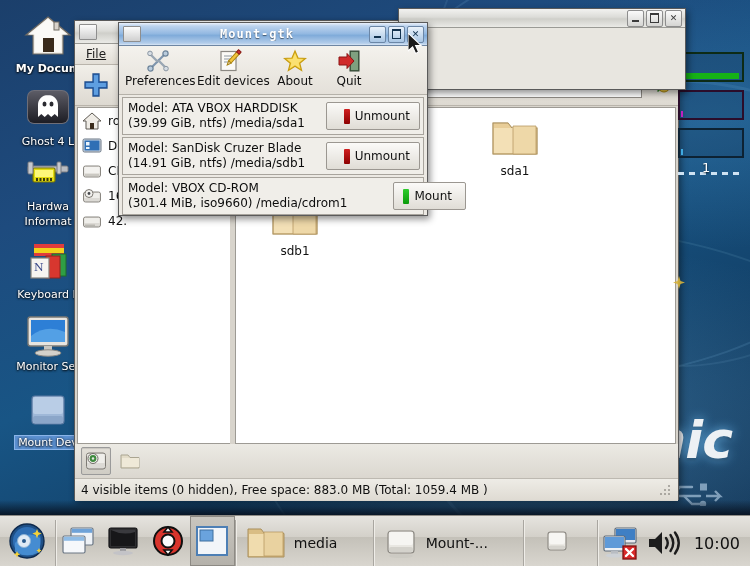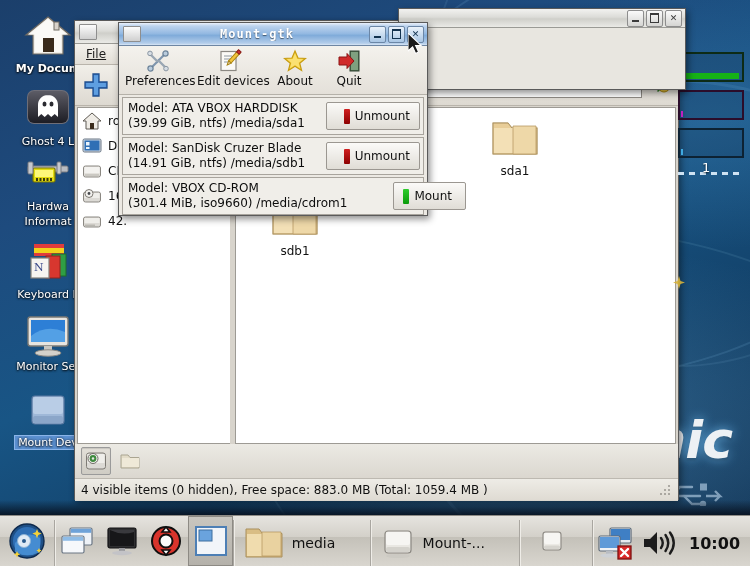--- a/index.html
+++ b/index.html
@@ -164,21 +164,21 @@
     background:linear-gradient(180deg,rgba(6,14,26,.0),rgba(6,14,26,.92));z-index:59;}
   .tb-sep{width:1px;height:46px;background:#a9a6a0;box-shadow:1px 0 0 #efedE8;}
   #tb-start{width:56px;height:50px;display:flex;align-items:center;justify-content:center;}
   .launcher{width:46px;height:50px;display:flex;align-items:center;justify-content:center;}
   .launcher.sel{background:linear-gradient(180deg,#c9c6bf,#b4b1aa);box-shadow:inset 0 0 0 1px #8d8a84;}
   .tb-task{height:46px;display:flex;align-items:center;gap:8px;padding:0 10px;
            font-size:14px;color:#111;}
   .tb-task .tlabel{white-space:nowrap;}
   #tb-tray{margin-left:auto;display:flex;align-items:center;height:46px;}
   .tray-ico{width:44px;height:46px;display:flex;align-items:center;justify-content:center;}
-  #tb-clock{font-size:16px;font-weight:bold;color:#111;padding:0 10px 0 8px;white-space:nowrap;
+  #tb-clock{font-size:16px;font-weight:normal;color:#111;padding:0 10px 0 8px;white-space:nowrap;
             font-family:"DejaVu Sans","Liberation Sans",sans-serif;}
 
   
   #cursor{position:absolute;left:408px;top:33px;width:16px;height:24px;z-index:90;}
 </style>
 </head>
 <body>
 
 <div id="desktop">
   <div class="wave w1"></div>

